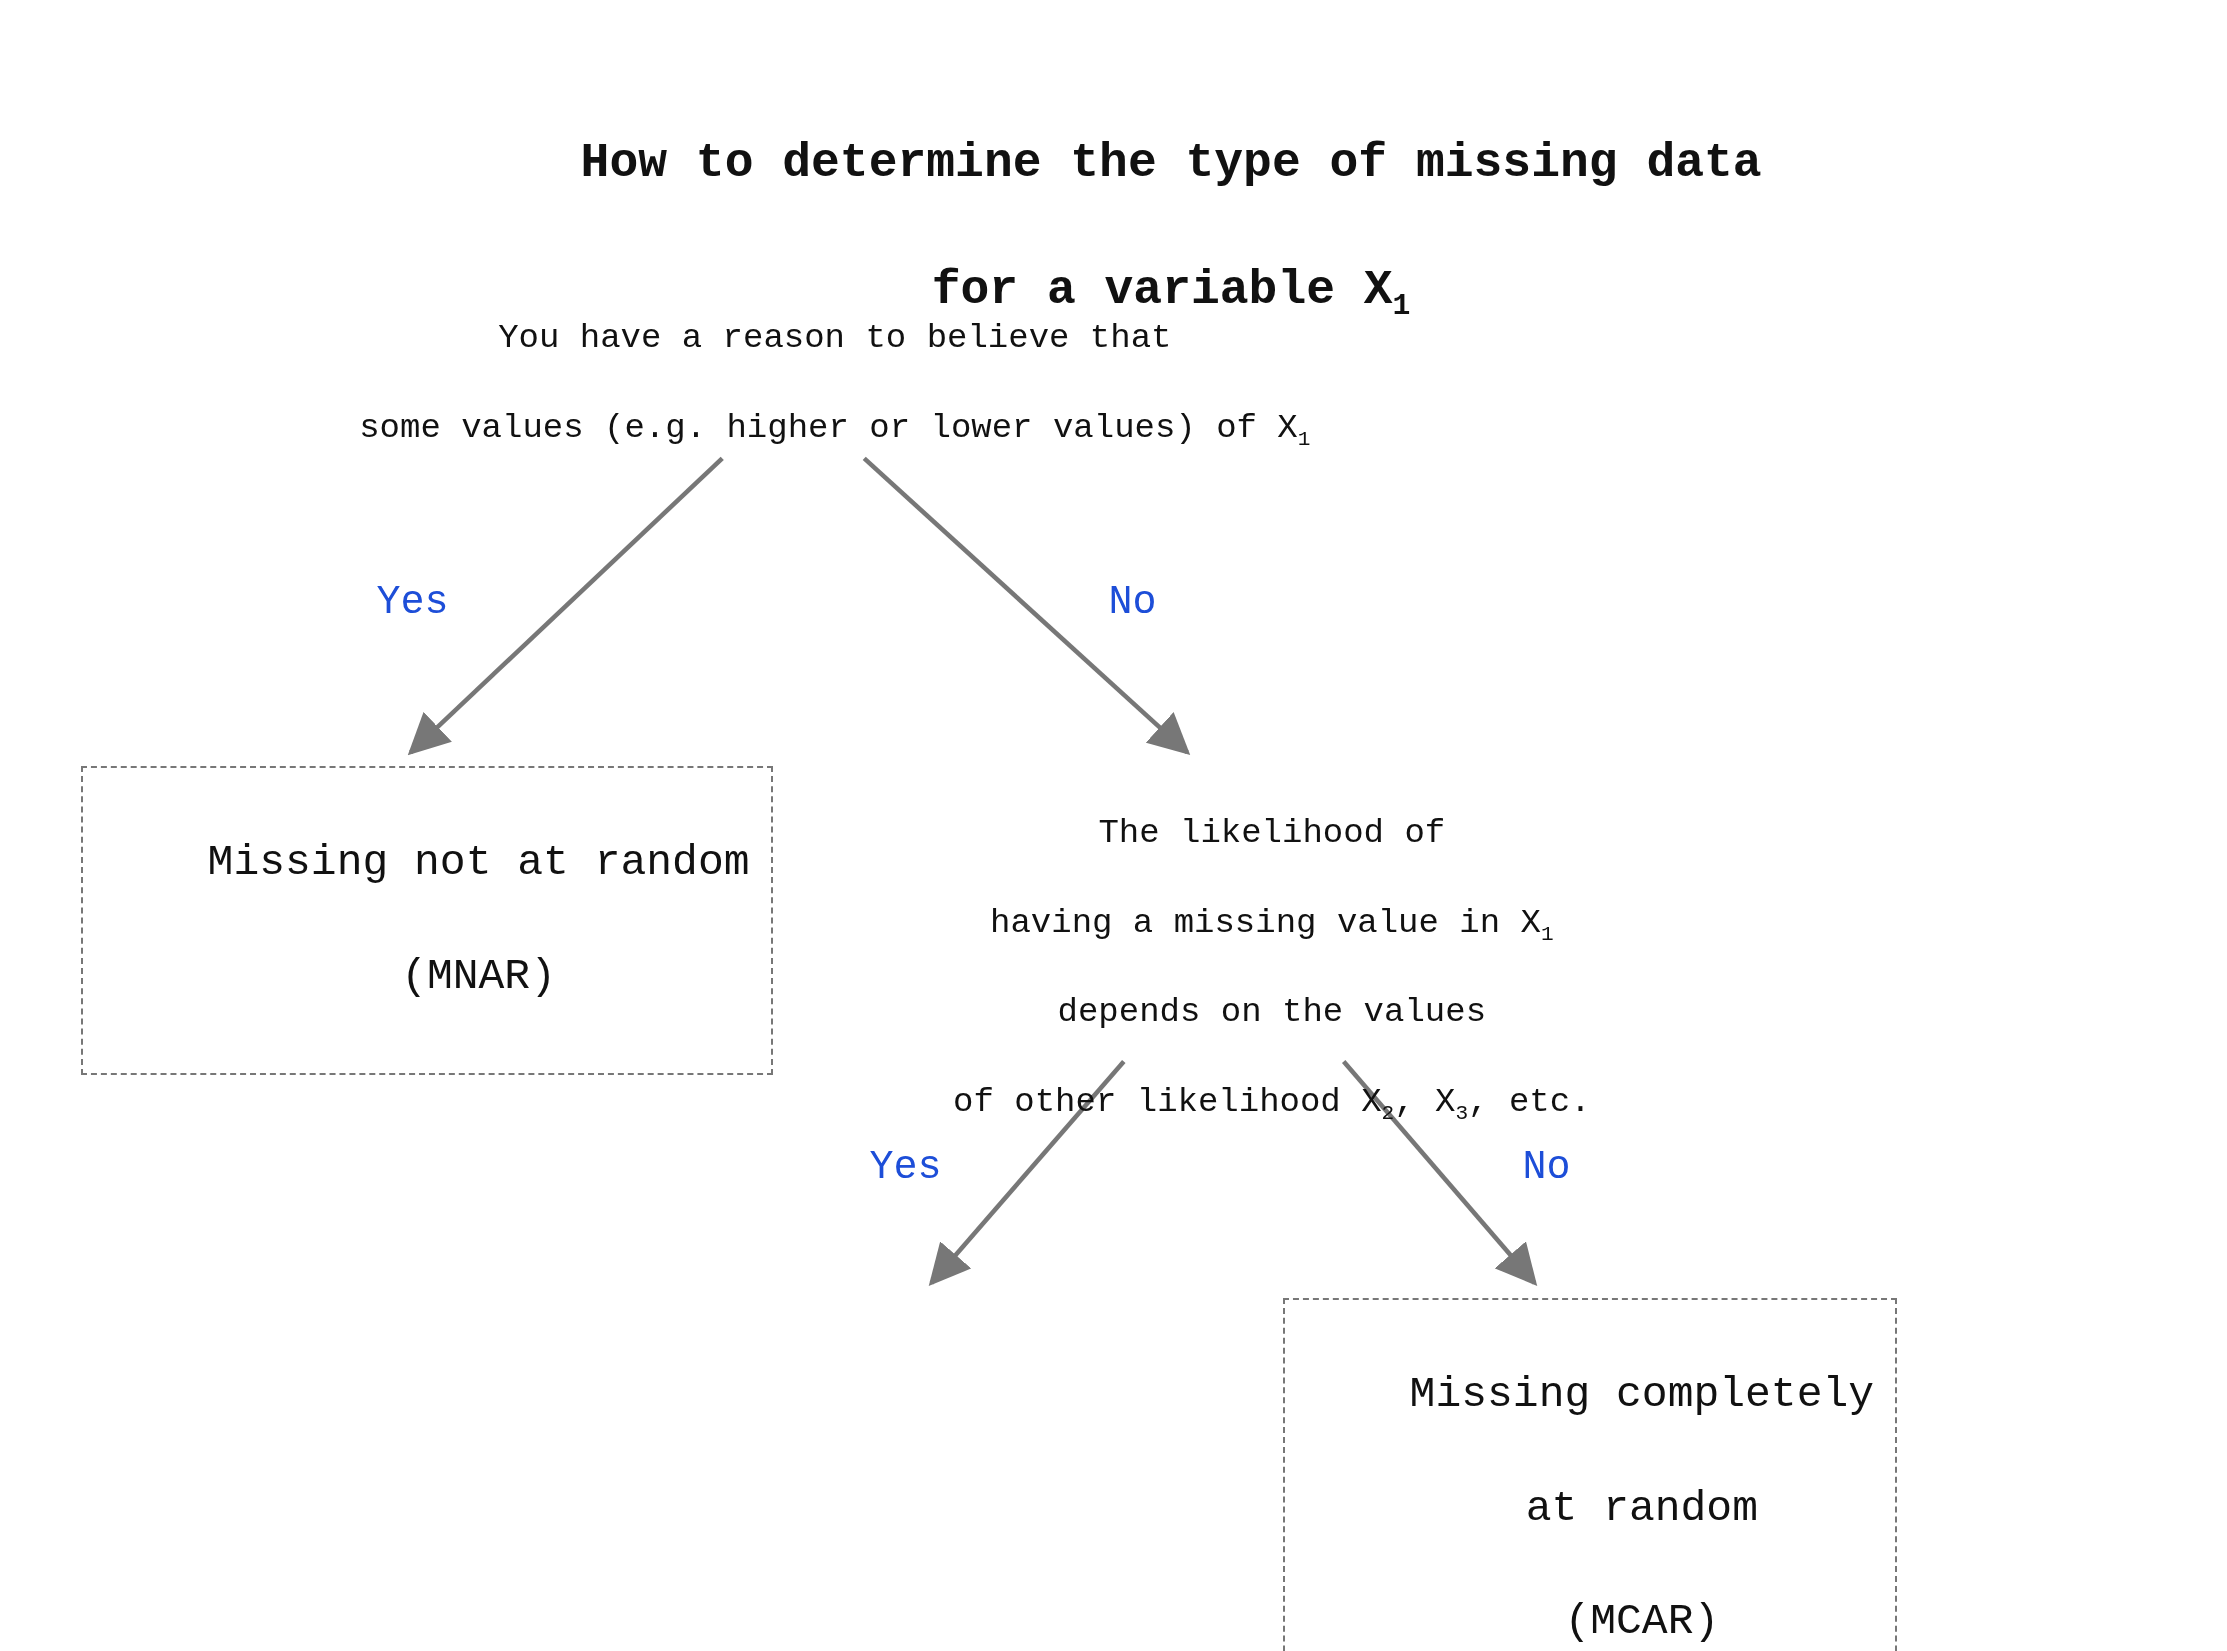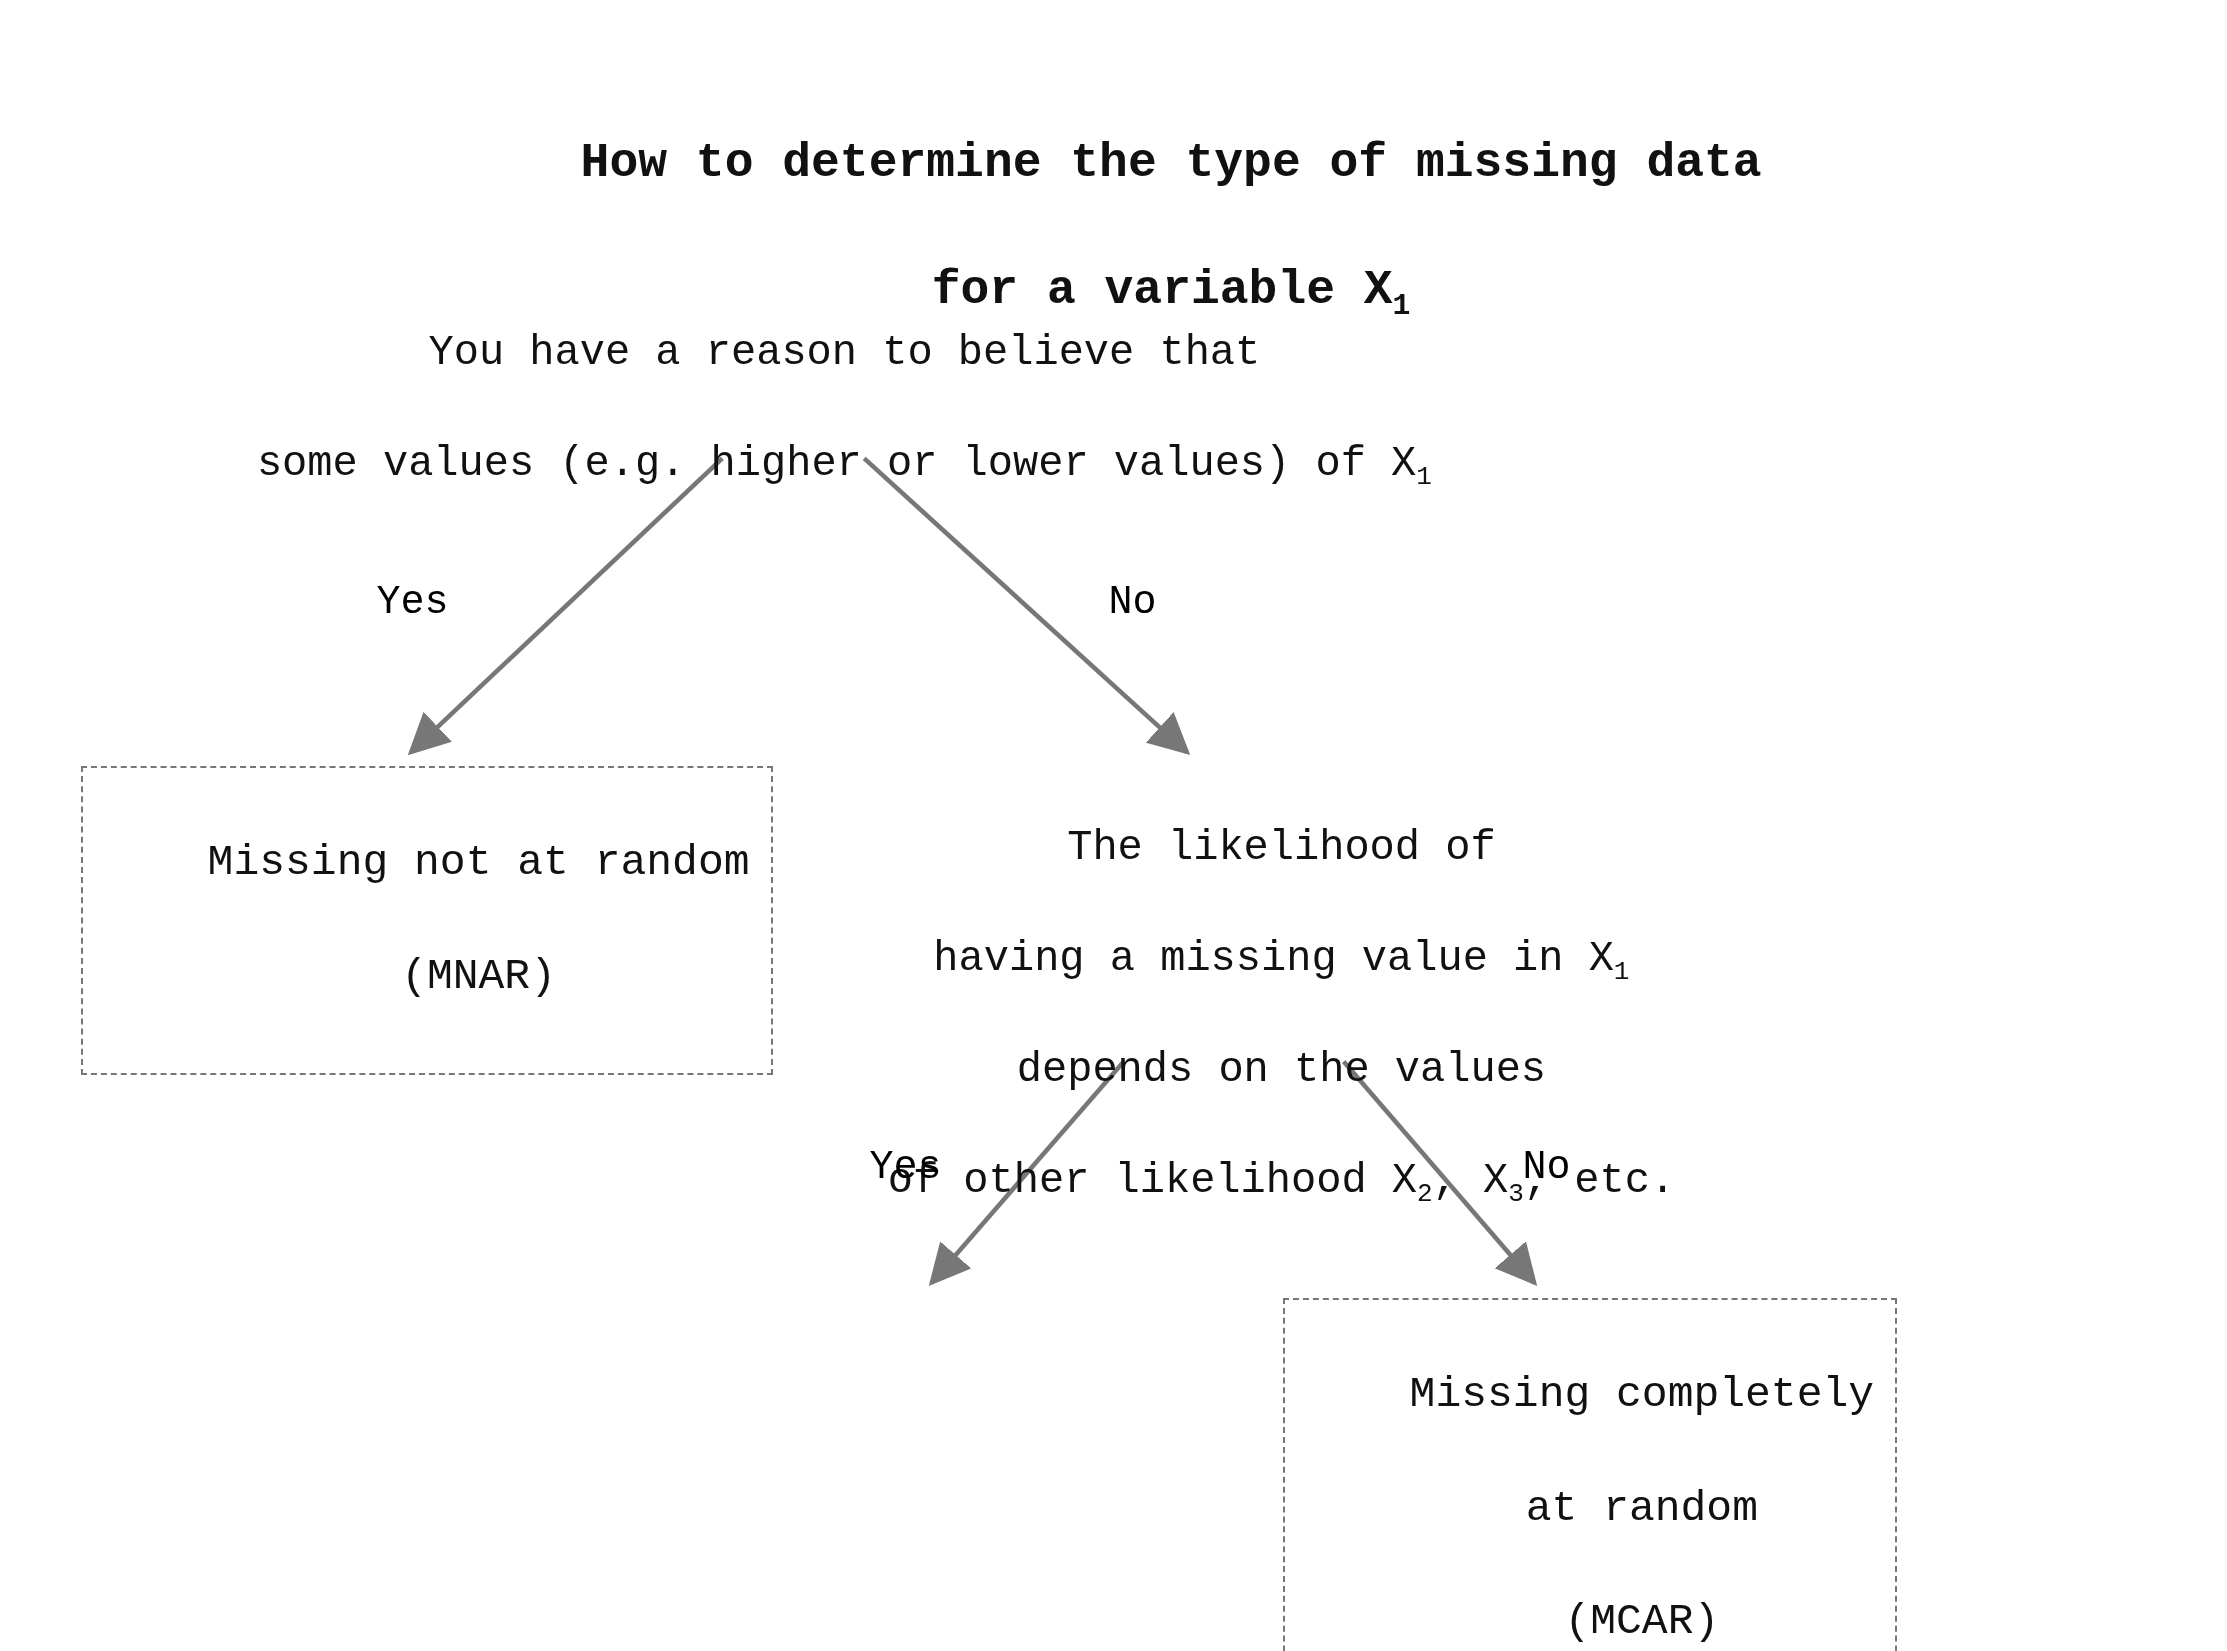--- a/index.html
+++ b/index.html
@@ -20,22 +20,22 @@
 
   
   .tblock {
     position: absolute;
     text-align: center;
     line-height: 1.32;
     white-space: pre;
   }
 
   .title      { font-size: 48px; font-weight: 700; }
-  .question   { font-size: 42px; font-weight: 400; text-align: center; }
-  .edge-label { font-size: 40px; font-weight: 400; color: #000000; }
+  .question   { font-size: 34px; font-weight: 400; text-align: center; }
+  .edge-label { font-size: 40px; font-weight: 400; color: #1d4ed8; }
 
   .result {
     font-size: 43px;
     font-weight: 400;
     border: 2.3px dashed #777777;
     padding: 10.7px 21.4px;
   }
 
   sub.small {
     font-size: 0.62em;

